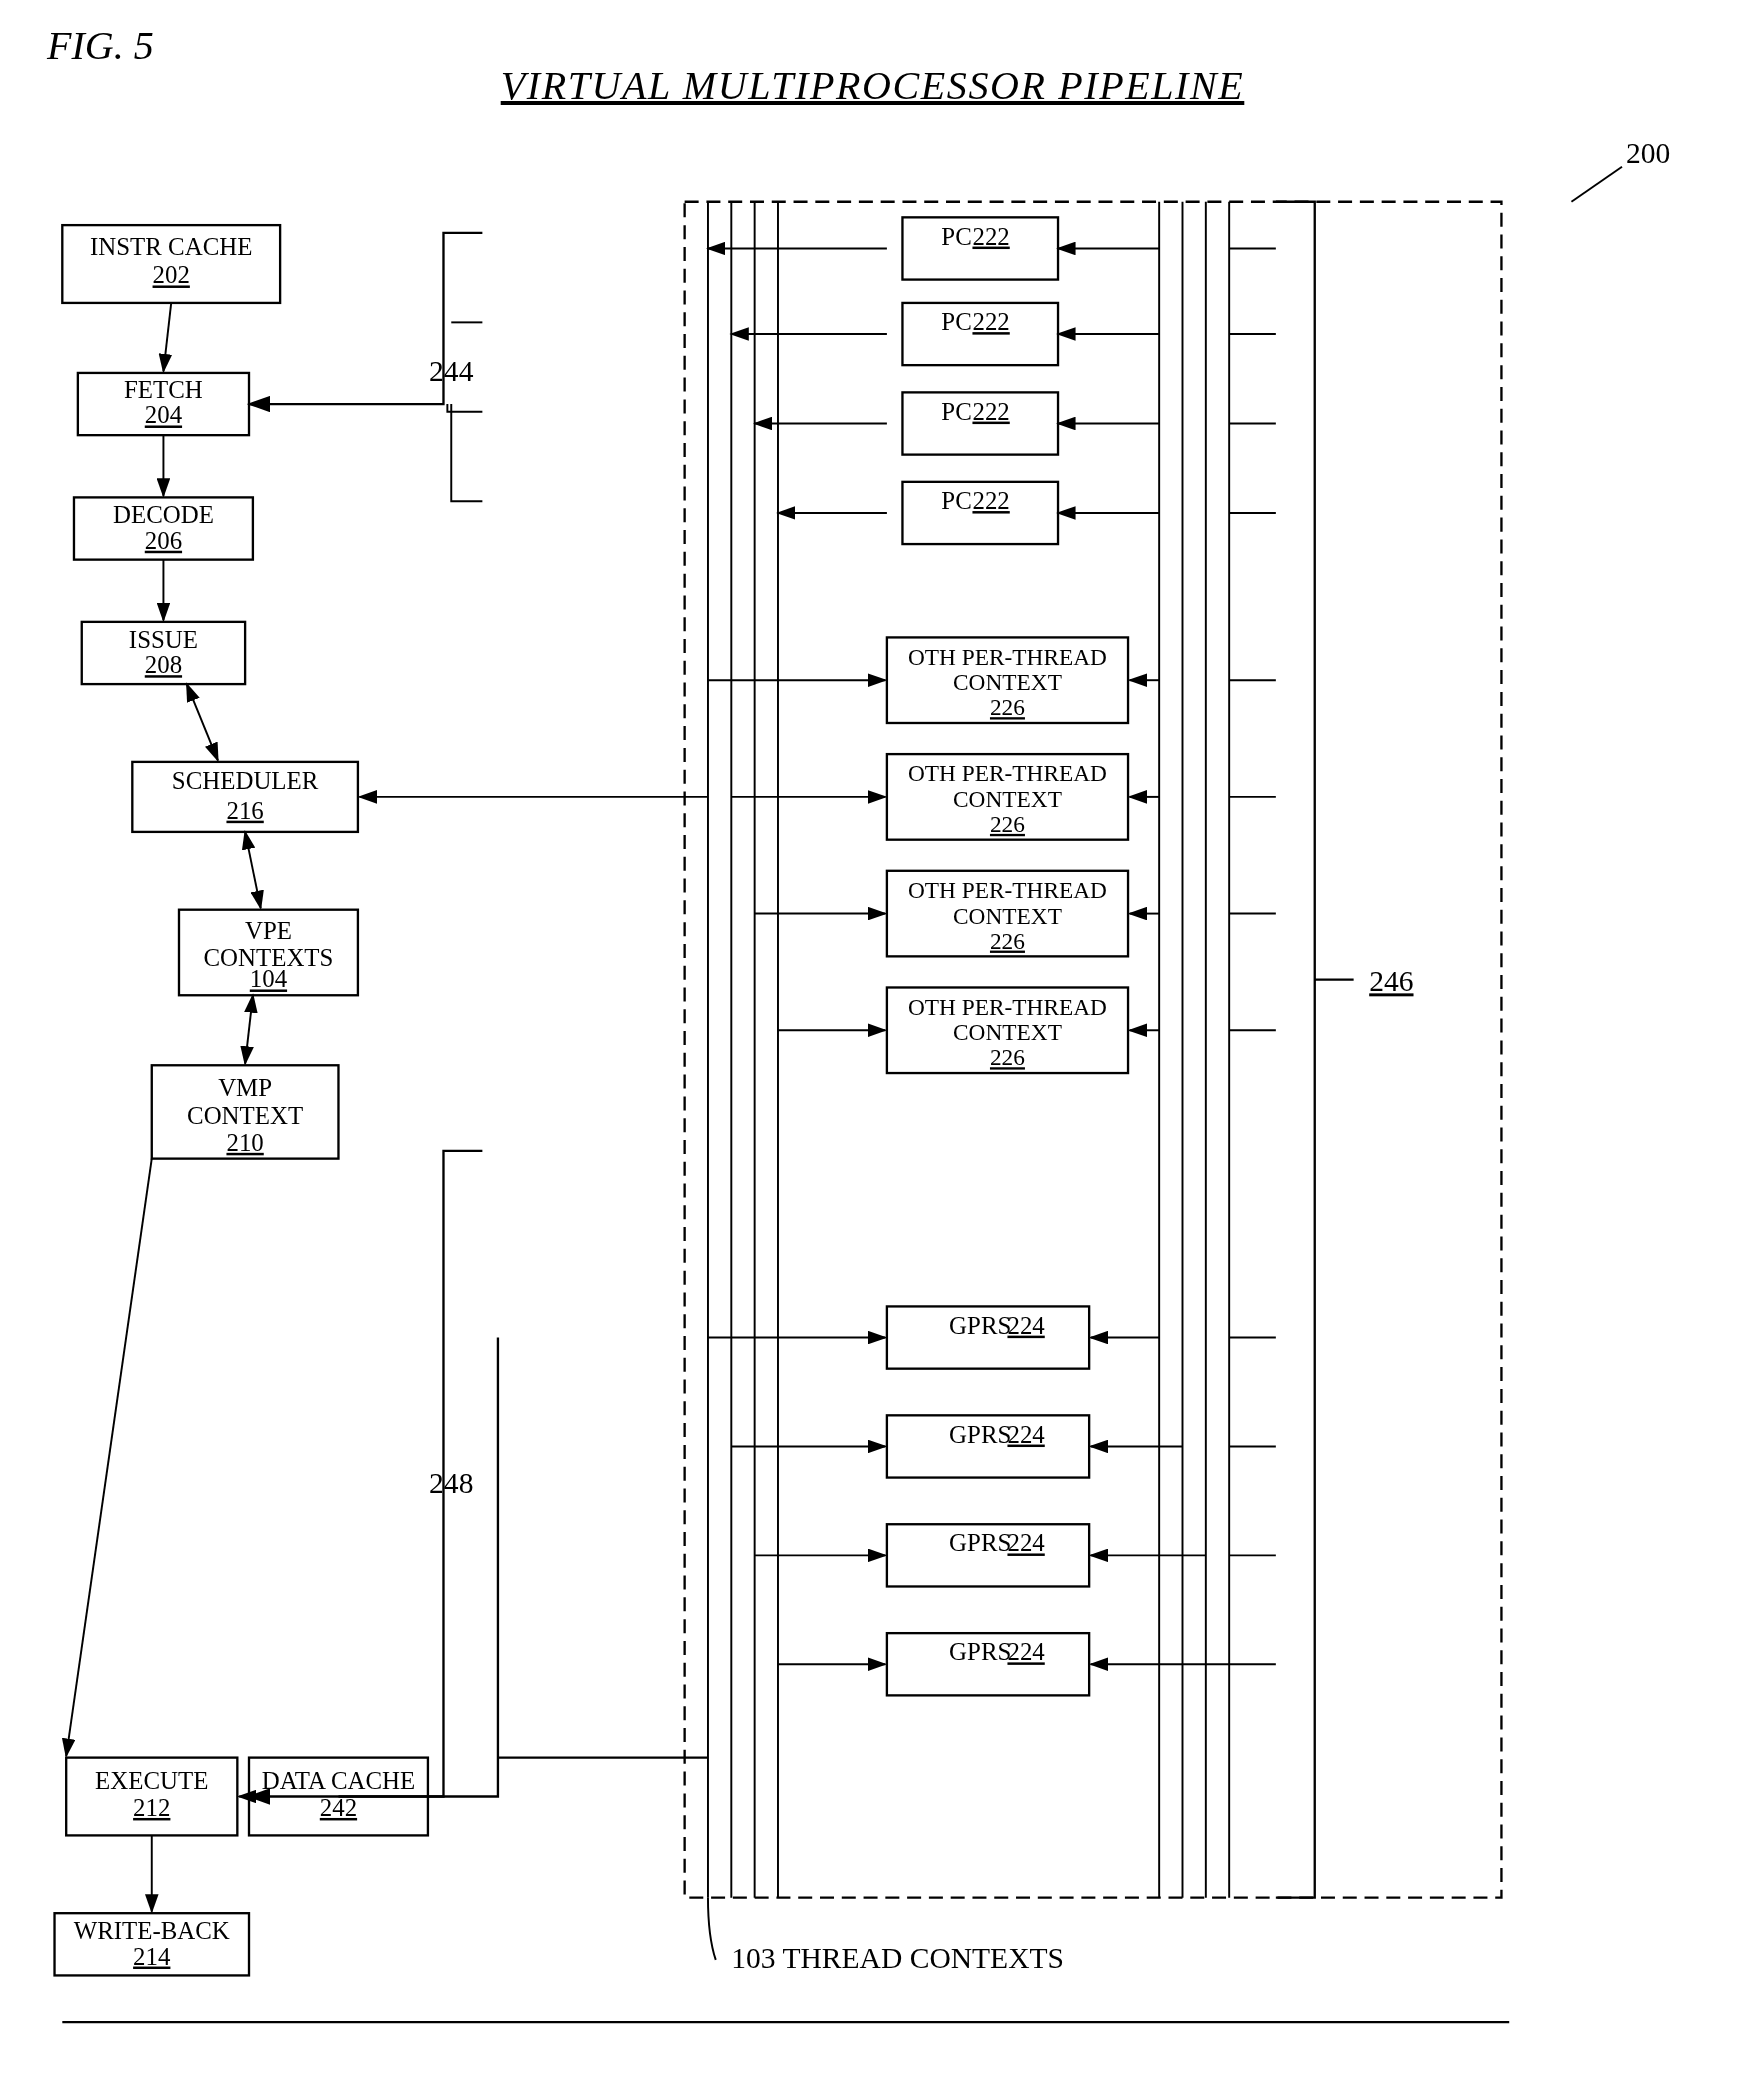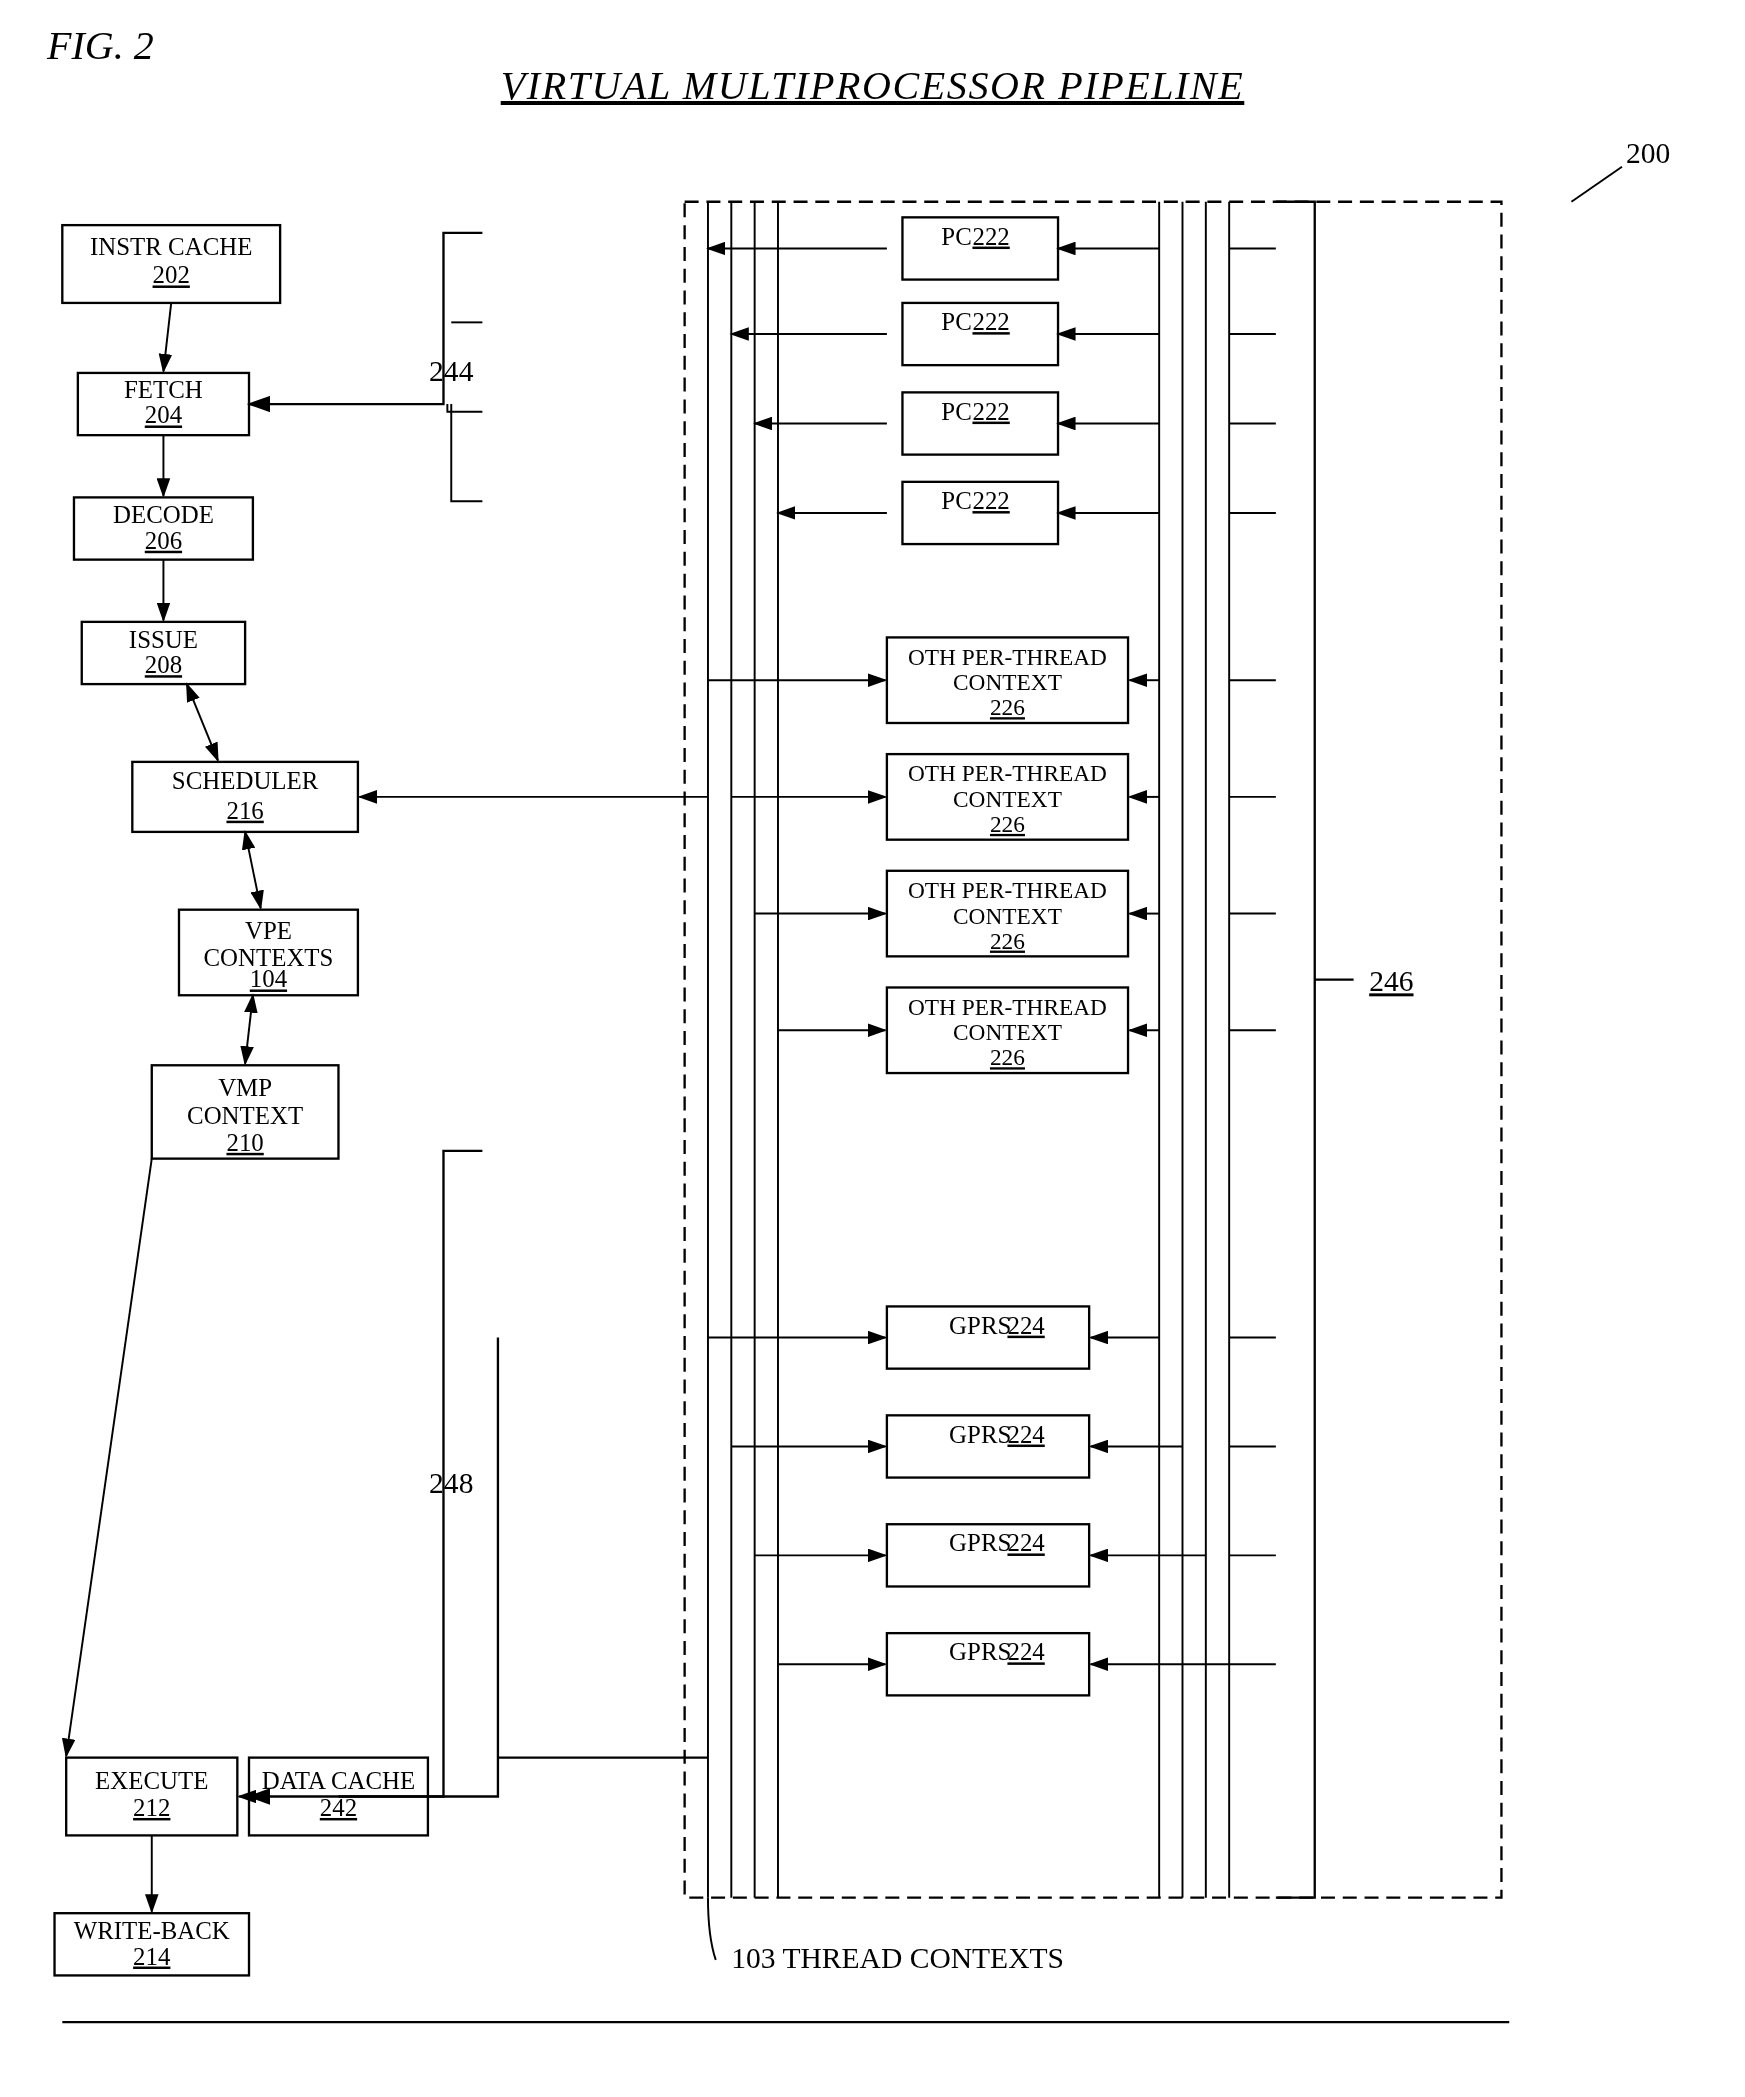--- a/index.html
+++ b/index.html
@@ -38,21 +38,21 @@
       position: absolute;
       top: 124px;
       left: 31px;
       width: 1683px;
       height: 1937px;
     }
   </style>
 </head>
 <body>
 
-<div class="fig-label">FIG. 2</div>
+<div class="fig-label">FIG. 5</div>
 <div class="title">VIRTUAL MULTIPROCESSOR PIPELINE</div>
 
 <svg class="diagram-svg" viewBox="0 0 2163 2490" xmlns="http://www.w3.org/2000/svg">
   <defs>
     <marker id="arrowhead" markerWidth="10" markerHeight="7" refX="9" refY="3.5" orient="auto">
       <polygon points="0 0, 10 3.5, 0 7" fill="#000"></polygon>
     </marker>
     <marker id="arrowhead-rev" markerWidth="10" markerHeight="7" refX="1" refY="3.5" orient="auto">
       <polygon points="10 0, 0 3.5, 10 7" fill="#000"></polygon>
     </marker>

